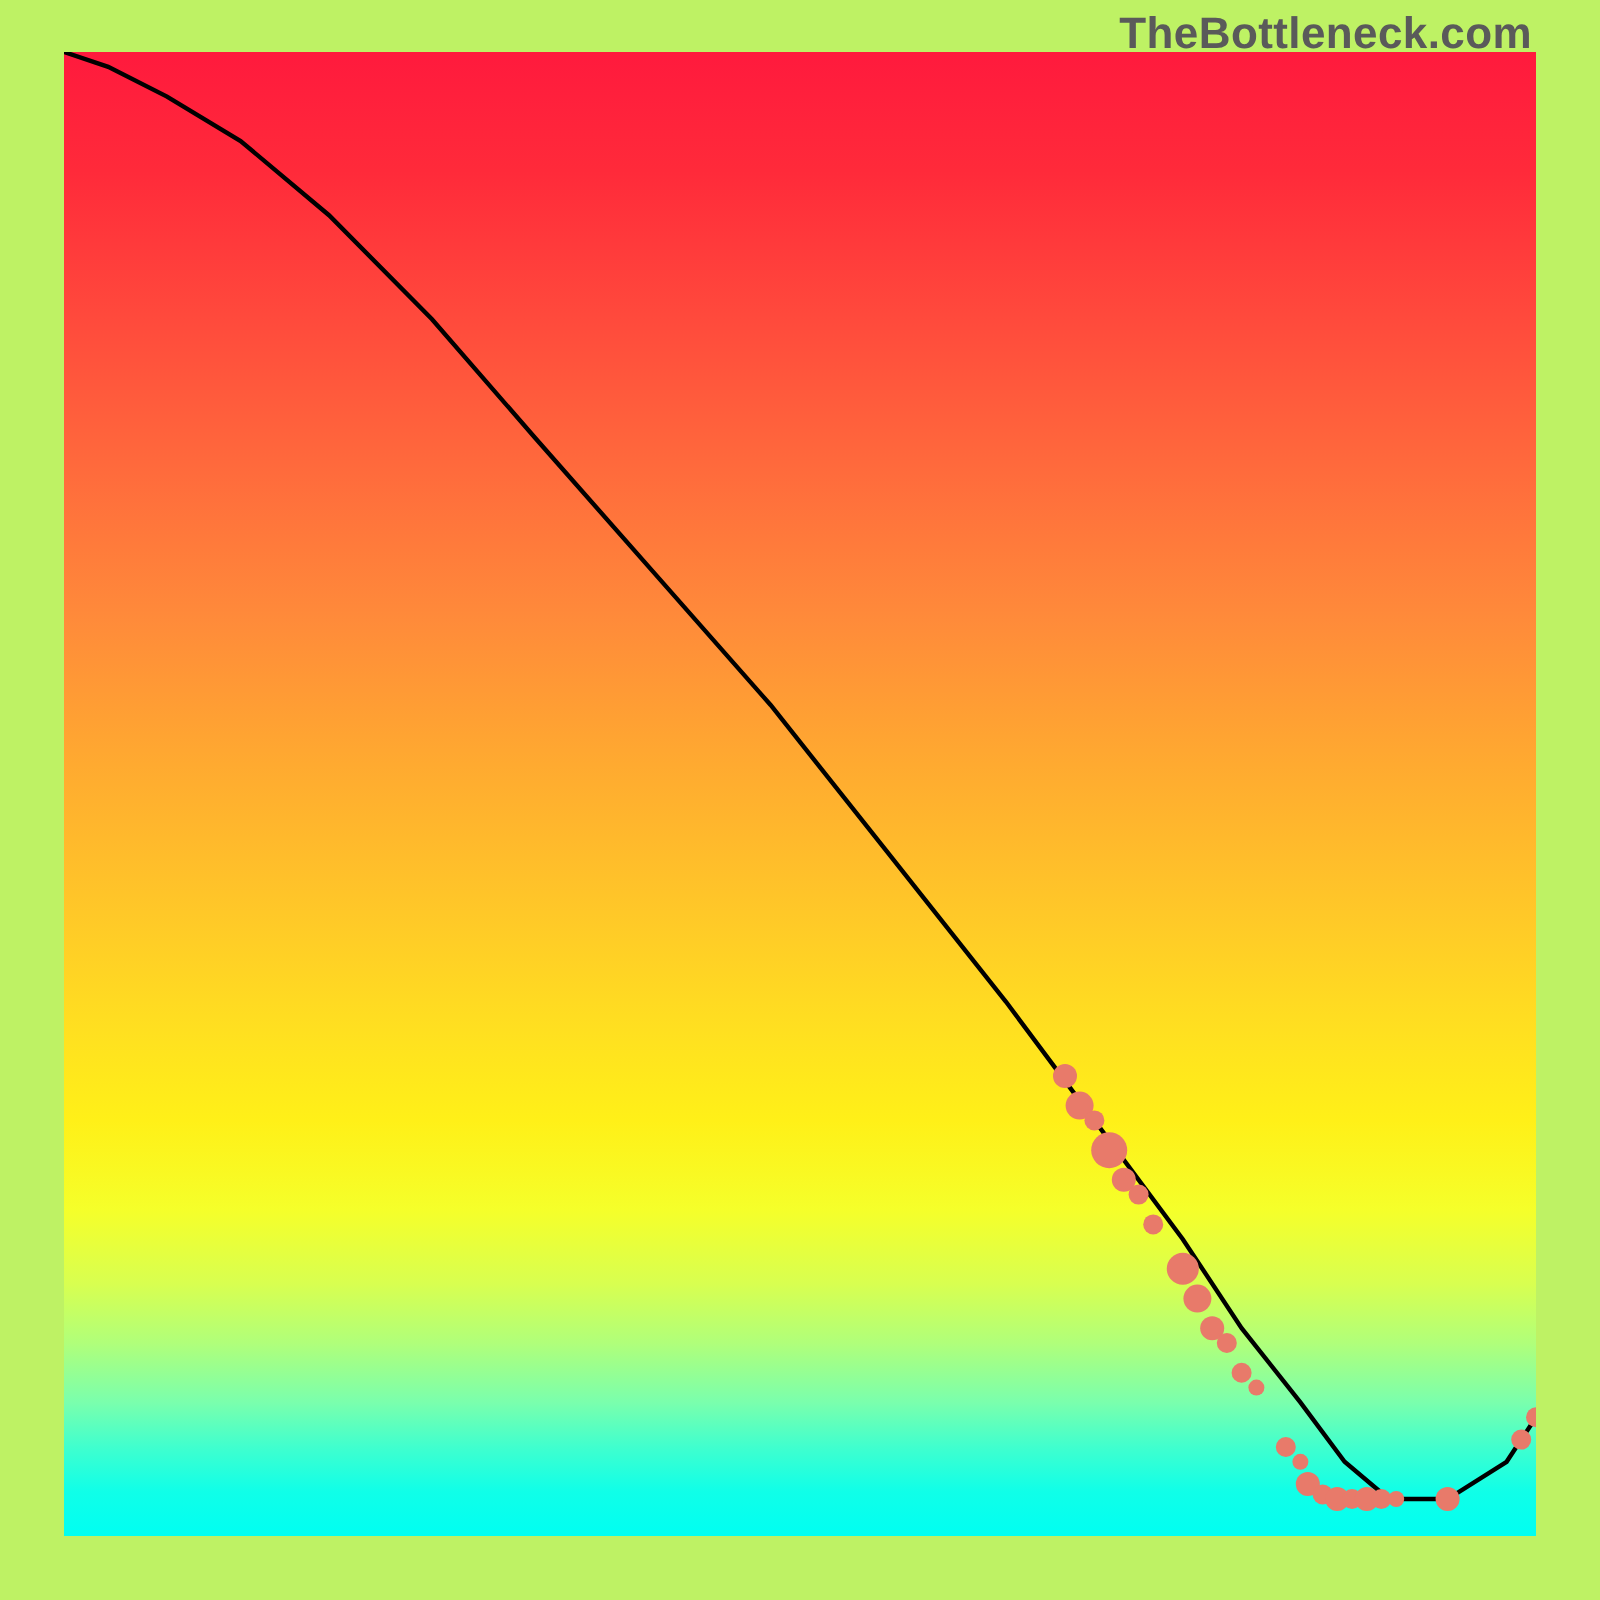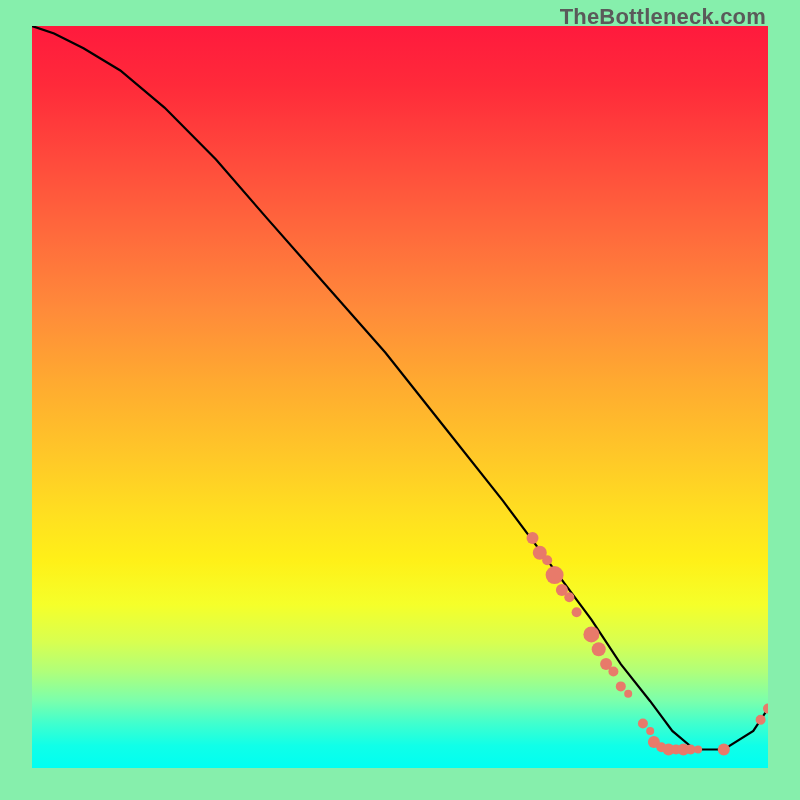--- a/index.html
+++ b/index.html
@@ -1,21 +1,21 @@
 <!DOCTYPE html>
 <html><head>
 <meta charset="utf-8">
 <style>
   * { margin: 0; padding: 0; box-sizing: border-box; }
   html, body { width: 800px; height: 800px; overflow: hidden; background: #000; }
   .frame {
     position: relative;
     width: 800px;
     height: 800px;
-    background: #86efac;
+    background: #bef264;
   }
   .plot {
     position: absolute;
     left: 32px;
     top: 26px;
     width: 736px;
     height: 742px;
     background: linear-gradient(to bottom,
       #ff1a3d 0%,
       #ff2a3a 8%,

